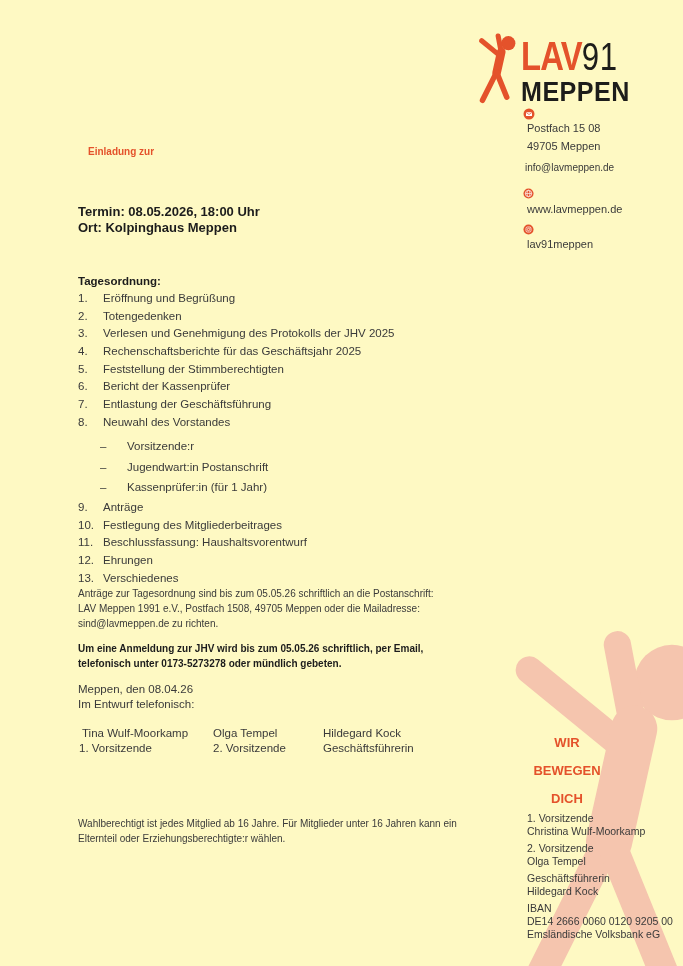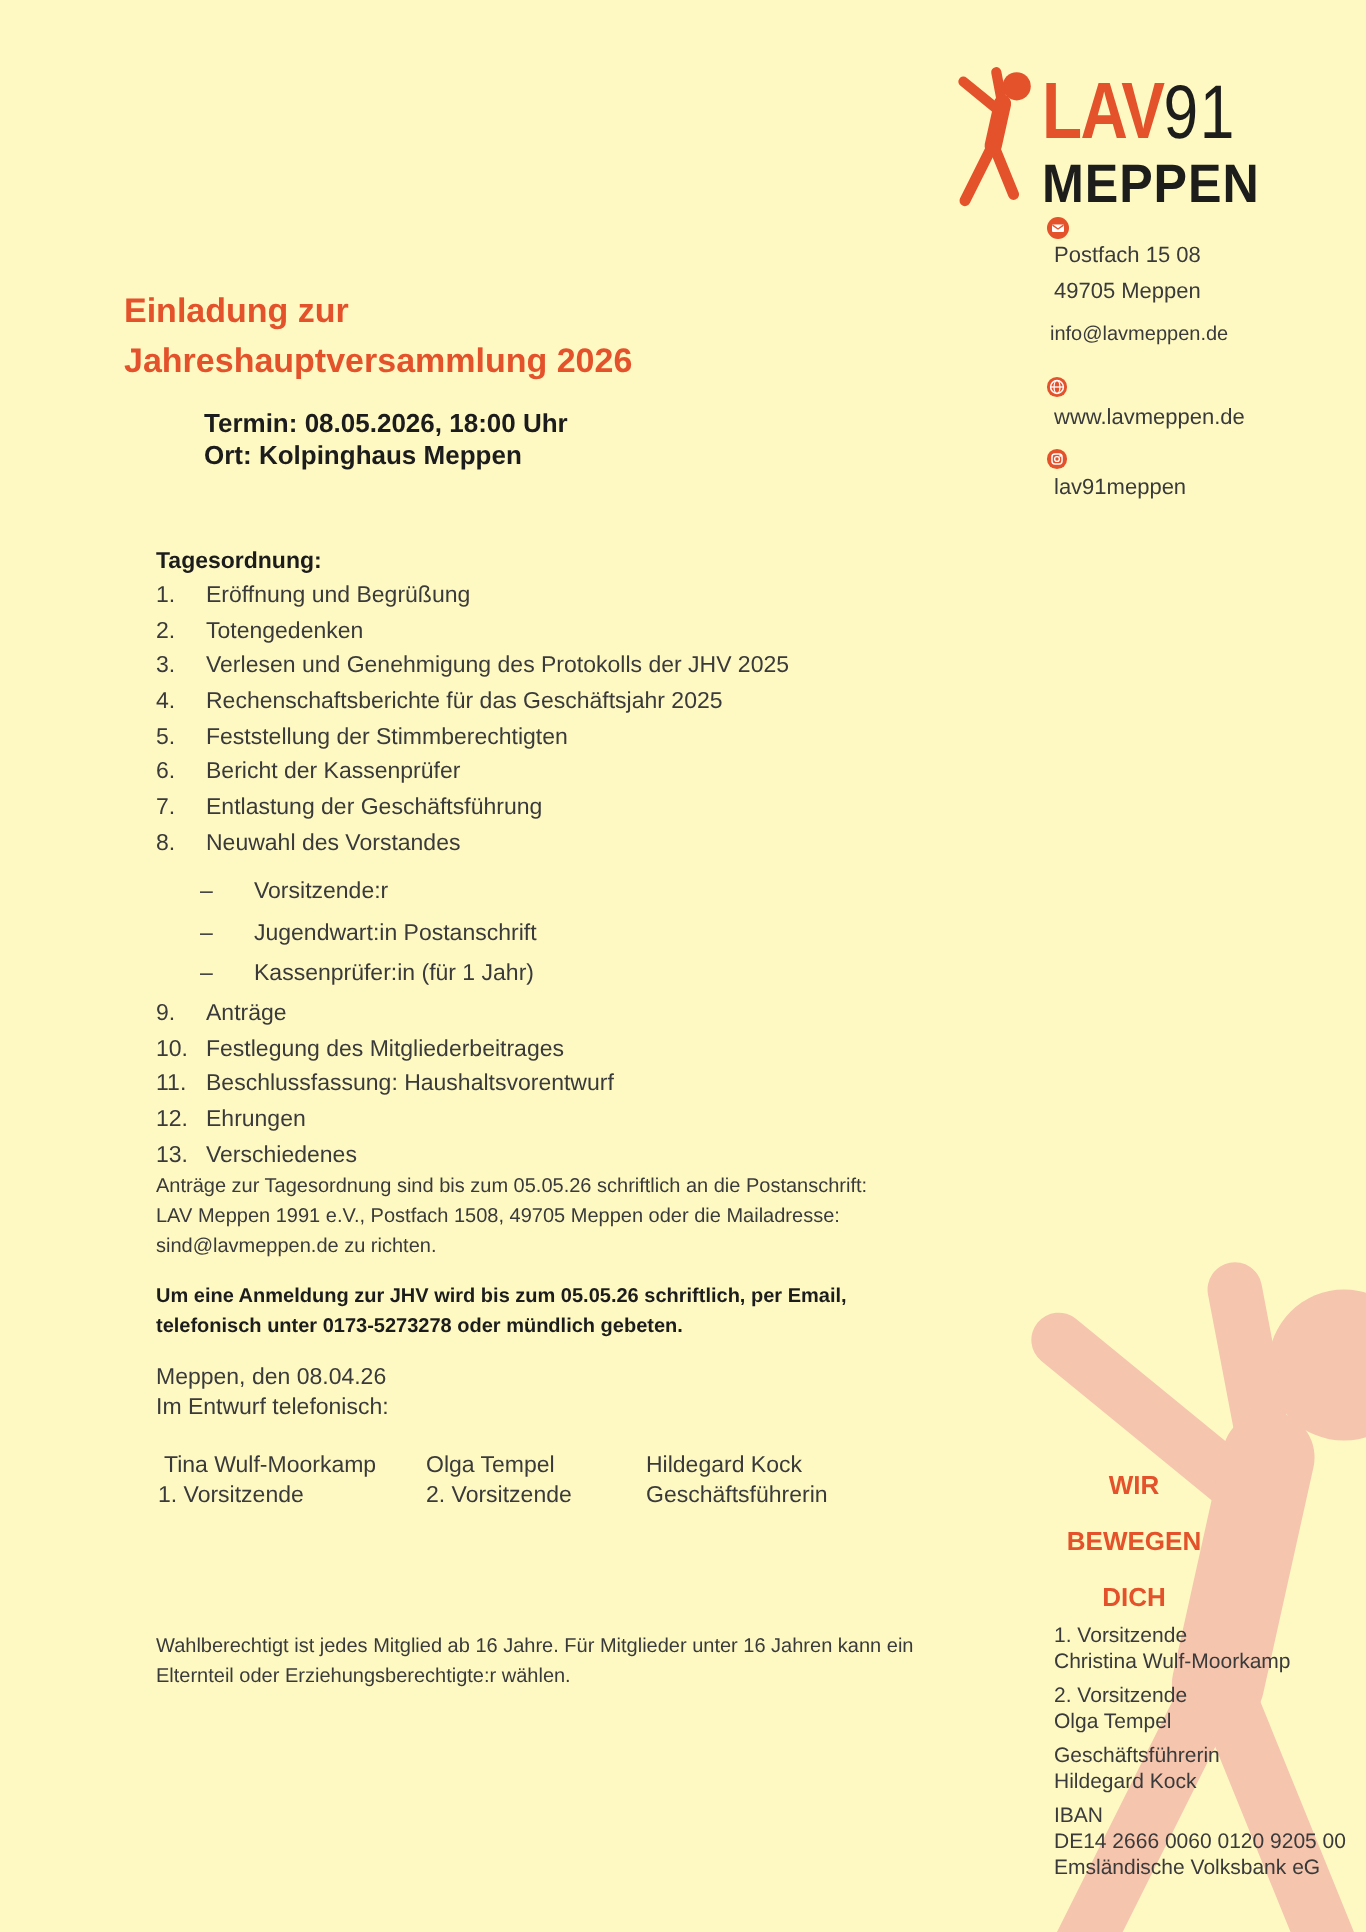--- a/index.html
+++ b/index.html
@@ -20,22 +20,22 @@
   .logo-line1 .lav{font-size:40px;font-weight:bold;color:#e4522b;letter-spacing:-1px;}
   .logo-line1 .n91{font-size:38px;font-weight:300;color:#1d1d1b;letter-spacing:1px;}
   .logo-line2{font-size:27px;font-weight:bold;color:#1d1d1b;letter-spacing:0.5px;margin-top:3px;transform:scaleX(0.93);transform-origin:left top;white-space:nowrap;}
 
   
   .contact-icon{position:absolute;width:12px;height:12px;z-index:2;}
   .contact-line{position:absolute;left:527px;font-size:11px;color:#3a3a3a;z-index:2;white-space:nowrap;}
   .contact-small{font-size:10px;}
 
   
-  .title-line{position:absolute;left:62px;font-size:17px;font-weight:bold;color:#e4522b;white-space:nowrap;}
-  .meta-line{position:absolute;left:78px;font-size:13px;font-weight:bold;color:#1c1c1c;white-space:nowrap;margin-left:24px;}
+  .title-line{position:absolute;left:88px;font-size:10px;font-weight:bold;color:#e4522b;white-space:nowrap;}
+  .meta-line{position:absolute;left:78px;font-size:13px;font-weight:bold;color:#1c1c1c;white-space:nowrap;}
 
   .section-heading{position:absolute;left:78px;font-size:11.5px;font-weight:bold;color:#1c1c1c;}
 
   .agenda{position:absolute;left:78px;width:460px;font-size:11.5px;color:#3a3a3a;}
   .agenda-row{position:relative;height:17.7px;}
   .agenda-row .num{position:absolute;left:0;}
   .agenda-row .txt{position:absolute;left:25px;white-space:nowrap;}
   .sub-row{position:relative;height:20.6px;}
   .sub-row .dash{position:absolute;left:22px;}
   .sub-row .txt{position:absolute;left:49px;white-space:nowrap;}
@@ -103,21 +103,20 @@
 
   <svg class="contact-icon" style="left:523px;top:224px;width:11px;height:11px;" viewBox="0 0 24 24">
     <circle cx="12" cy="12" r="11" fill="#e4522b"></circle>
     <rect x="6.5" y="6.5" width="11" height="11" rx="3.2" fill="none" stroke="#ffffff" stroke-width="1.6"></rect>
     <circle cx="12" cy="12" r="2.6" fill="none" stroke="#ffffff" stroke-width="1.5"></circle>
     <circle cx="15.4" cy="8.6" r="1" fill="#ffffff"></circle>
   </svg>
   <div class="contact-line" style="top:238px;">lav91meppen</div>
 
   <div class="title-line" style="top:146px;">Einladung zur</div>
-  <div class="title-line" style="top:171px;">Jahreshauptversammlung 2026</div>
   <div class="meta-line" style="top:204px;">Termin: 08.05.2026, 18:00 Uhr</div>
   <div class="meta-line" style="top:220px;">Ort: Kolpinghaus Meppen</div>
 
   <div class="section-heading" style="top:275px;">Tagesordnung:</div>
 
   <div class="agenda" style="top:292px;">
     <div class="agenda-row">
         <span class="num">1.</span>
         <span class="txt">Eröffnung und Begrüßung</span>
       </div>

